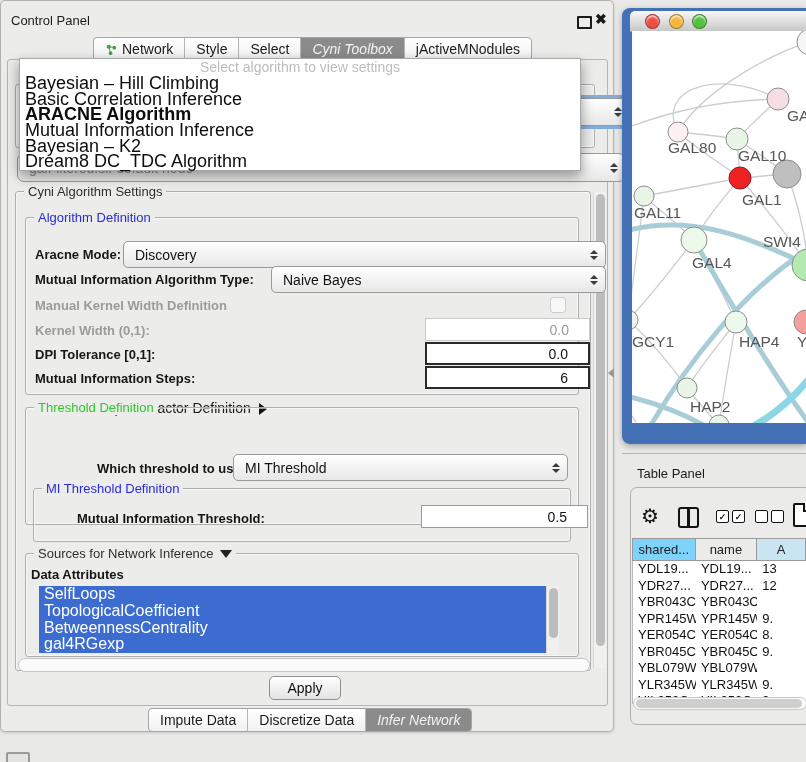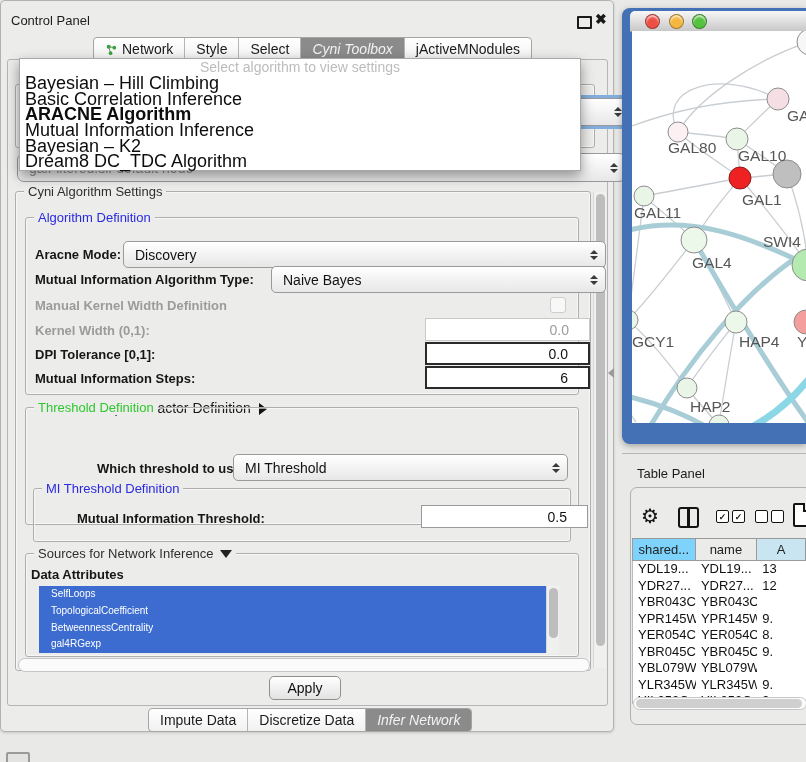--- a/index.html
+++ b/index.html
@@ -46,22 +46,22 @@
   .lbl.dis{color:#9b9b9b;}
   .cbx{position:absolute;width:14px;height:14px;border:1px solid #cdcdcd;border-radius:3px;background:#f8f8f8;}
   
   .dd{left:18px;top:57px;width:560px;height:111px;background:#fff;border:1px solid #a8a8a8;
     box-shadow:0 5px 12px rgba(0,0,0,.40);z-index:30;}
   .dd-ph{height:17px;line-height:17px;text-align:center;font-size:14px;color:#bcbcbc;}
   .dd-item{height:15.7px;line-height:15.7px;padding-left:5px;font-size:18px;color:#0d0d0d;white-space:nowrap;}
   .dd-item.sel{font-weight:bold;}
   
   .attr-list{left:38px;top:585px;width:520px;height:67px;background:#fff;overflow:hidden;}
-  .attr-item{height:16.75px;line-height:16.75px;background:#3c6cd0;color:#fff;font-size:10px;
-    padding-left:12px;width:503px;}
+  .attr-item{height:16.75px;line-height:16.75px;background:#3c6cd0;color:#fff;font-size:16px;
+    padding-left:5px;width:503px;}
   .vsb{position:absolute;background:#f0f0ee;border-left:1px solid #d8d8d8;}
   .vsb .thumb{position:absolute;left:1.5px;width:9px;background:#bdbdbd;border-radius:5px;}
   .hsb{position:absolute;background:#fbfbfb;border:1px solid #c6c6c6;border-radius:7px;}
   .hsb .thumb{position:absolute;top:1px;height:9px;background:#cfcfcf;border-radius:5px;}
   .btn{position:absolute;background:linear-gradient(#ffffff,#e3e3e3);border:1px solid #8f8f8f;
     border-radius:5px;font-size:14px;color:#111;display:flex;align-items:center;justify-content:center;}
   .tri-right{display:inline-block;width:0;height:0;border-top:6px solid transparent;
     border-bottom:6px solid transparent;border-left:8px solid #111;margin-left:8px;vertical-align:-2px;}
   .tri-down{display:inline-block;width:0;height:0;border-left:6px solid transparent;
     border-right:6px solid transparent;border-top:8px solid #222;margin-left:6px;vertical-align:-1px;}

